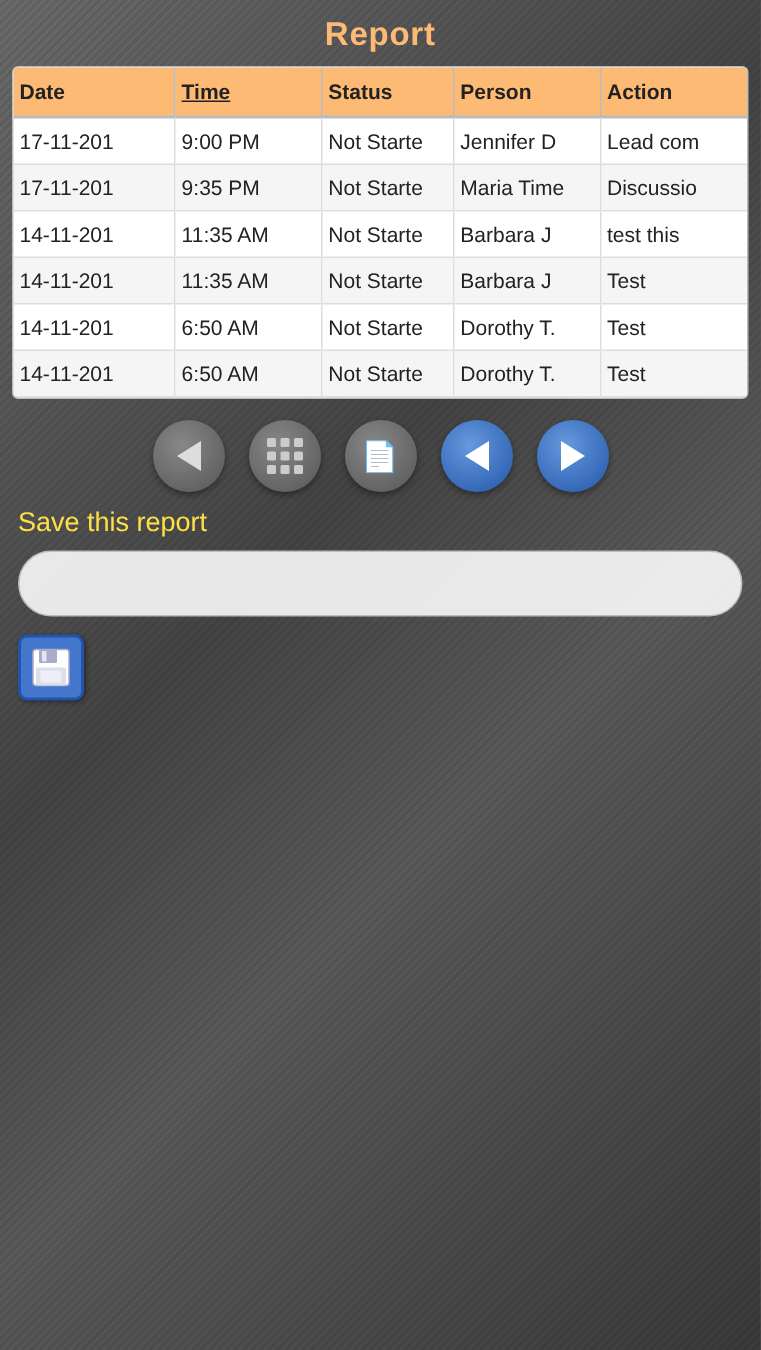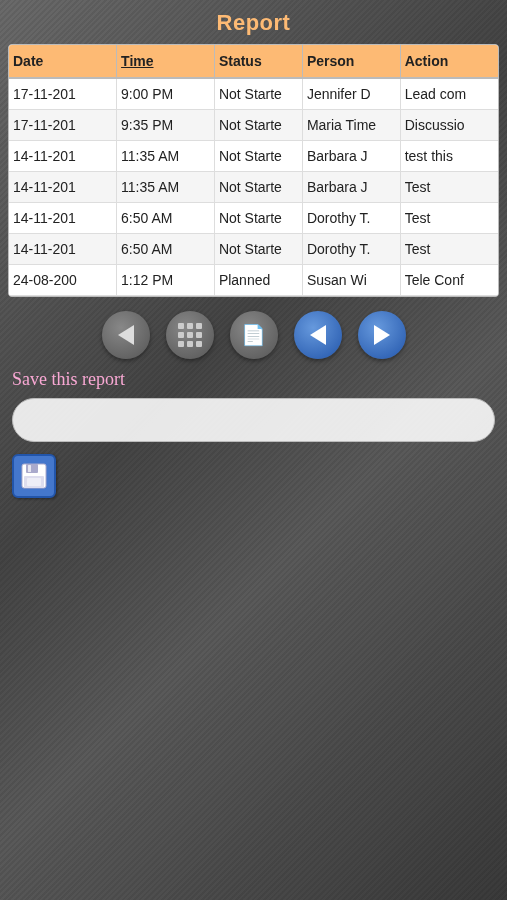--- a/index.html
+++ b/index.html
@@ -127,24 +127,23 @@
       background: radial-gradient(circle at 40% 35%, #6699dd, #2255aa);
       color: #fff;
     }
 
     .btn-next {
       background: radial-gradient(circle at 40% 35%, #6699dd, #2255aa);
       color: #fff;
     }
 
     .save-label {
-      color: #f9a8d4;
+      color: #fde047;
       font-size: 18px;
       margin: 6px 12px 8px 12px;
-      font-family: Liberation Serif, serif;
     }
 
     .save-input-container {
       margin: 0 12px 12px 12px;
     }
 
     .save-input {
       width: 100%;
       height: 44px;
       border-radius: 22px;
@@ -256,27 +255,20 @@
           <td>Dorothy T.</td>
           <td>Test</td>
         </tr>
         <tr>
           <td>14-11-201</td>
           <td>6:50 AM</td>
           <td>Not Starte</td>
           <td>Dorothy T.</td>
           <td>Test</td>
         </tr>
-        <tr>
-          <td>24-08-200</td>
-          <td>1:12 PM</td>
-          <td>Planned</td>
-          <td>Susan Wi</td>
-          <td>Tele Conf</td>
-        </tr>
       </tbody>
   </table>
 </div>
 
 <div class="toolbar">
   <button class="toolbar-btn btn-back" title="Back">
     <div class="back-arrow"></div>
   </button>
   <button class="toolbar-btn btn-grid" title="Grid">
     <div class="grid-icon">

